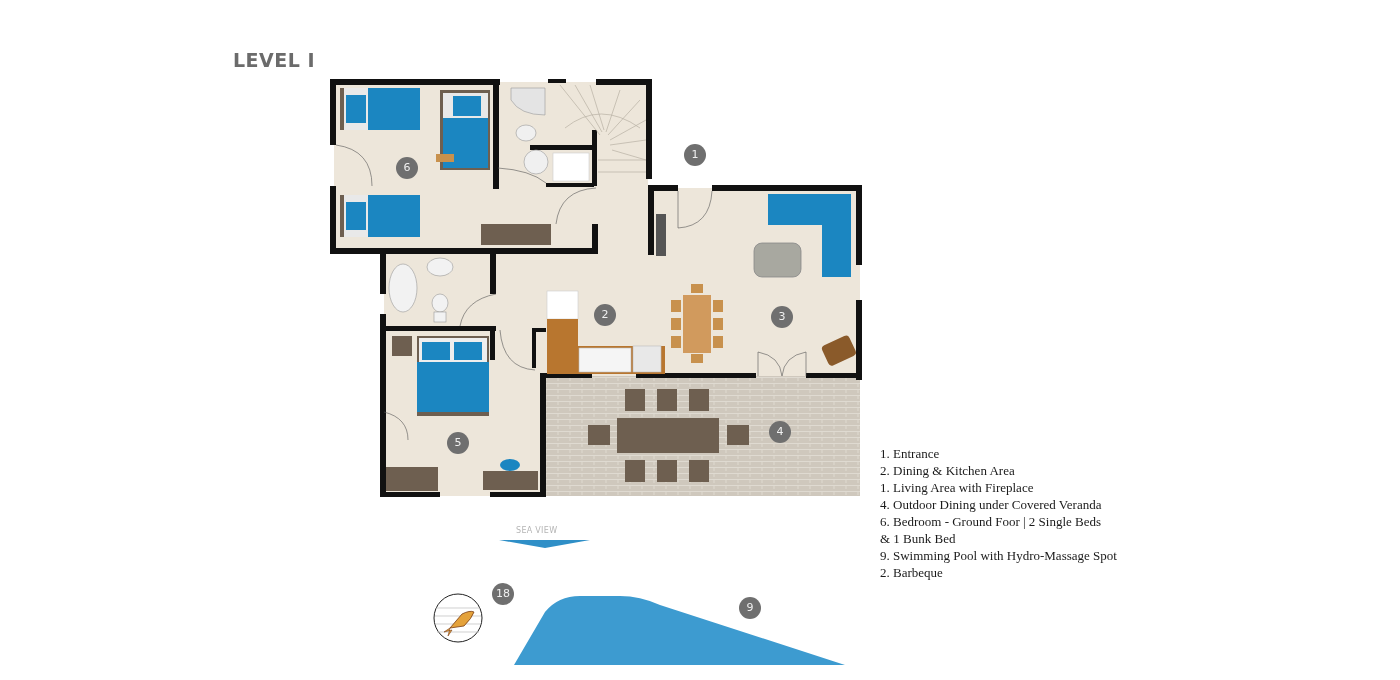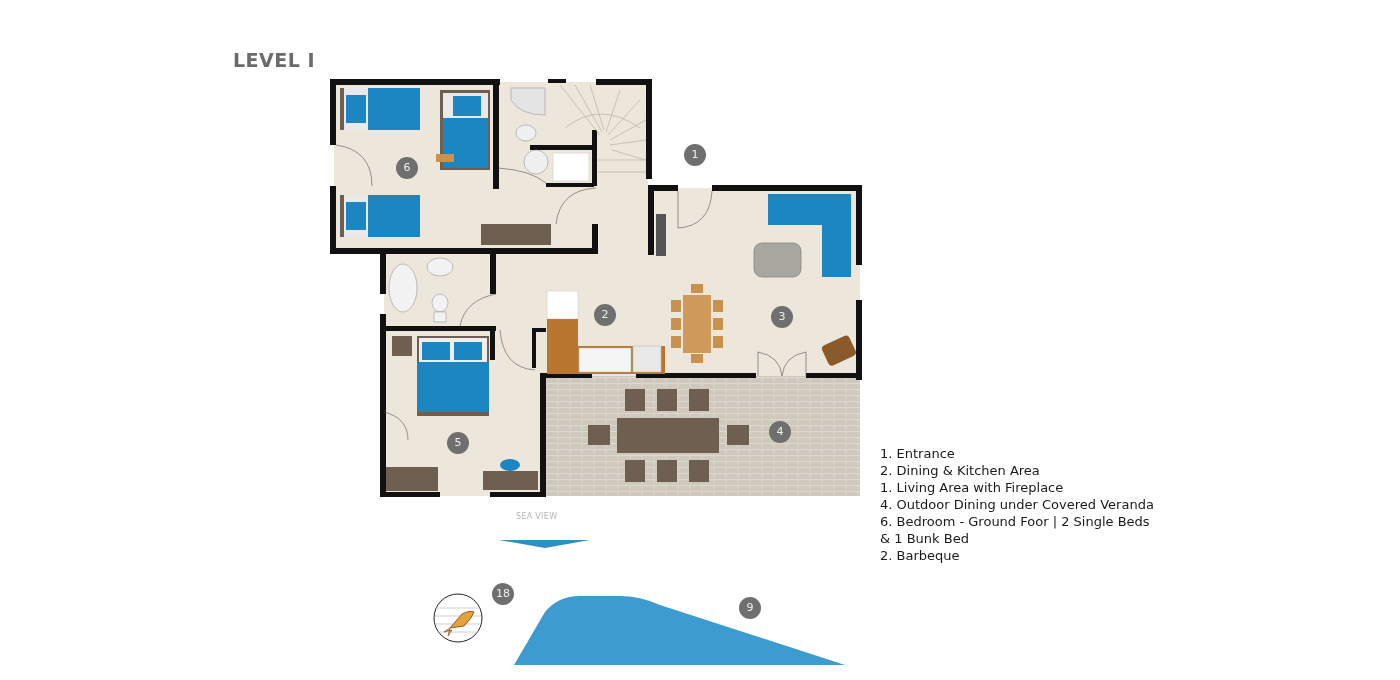--- a/index.html
+++ b/index.html
@@ -1,23 +1,23 @@
 <!DOCTYPE html>
 <html><head>
 <meta charset="utf-8">
 <style>
   html,body{margin:0;padding:0;background:#ffffff;}
   body{width:1400px;height:680px;position:relative;overflow:hidden;font-family:"DejaVu Sans",sans-serif;}
   .abs{position:absolute;}
   .level-title{left:233px;top:49px;font-size:19px;color:#6b6b6b;letter-spacing:0.5px;font-family:"DejaVu Sans",sans-serif;font-weight:bold;}
   .plan{left:0;top:0;width:1400px;height:680px;}
   .legend{left:880px;top:445px;font-size:13px;line-height:17px;color:#1a1a1a;font-family:"DejaVu Sans",sans-serif;}
-  .legend div{white-space:nowrap;}
+  .legend div{white-space:nowrap;font-family:Liberation Serif, serif;}
   .marker{position:absolute;width:22px;height:22px;border-radius:50%;background:#6f6f6f;color:#f0f0f0;font-size:11px;line-height:22px;text-align:center;font-family:"DejaVu Sans",sans-serif;}
-  .seaview-label{left:516px;top:512px;font-size:8px;color:#b5b5b5;letter-spacing:0.3px;}
+  .seaview-label{left:516px;top:526px;font-size:8px;color:#b5b5b5;letter-spacing:0.3px;}
 </style>
 </head>
 <body>
 
 <div class="abs level-title">LEVEL I</div>
 
 <svg class="abs plan" width="1400" height="680" viewBox="0 0 1400 680" xmlns="http://www.w3.org/2000/svg">
   <defs>
     <pattern id="stone" width="12" height="6" patternUnits="userSpaceOnUse">
       <rect width="12" height="6" fill="#cfc8bd"></rect>
@@ -200,14 +200,15 @@
 
 <div class="abs seaview-label">SEA VIEW</div>
 
 <div class="abs legend">
   <div>1. Entrance</div>
   <div>2. Dining &amp; Kitchen Area</div>
   <div>1. Living Area with Fireplace</div>
   <div>4. Outdoor Dining under Covered Veranda</div>
   <div>6. Bedroom - Ground Foor | 2 Single Beds</div>
   <div>&amp; 1 Bunk Bed</div>
+  <div>9. Swimming Pool with Hydro-Massage Spot</div>
   <div>2. Barbeque</div>
 </div>
 
 </body></html>

